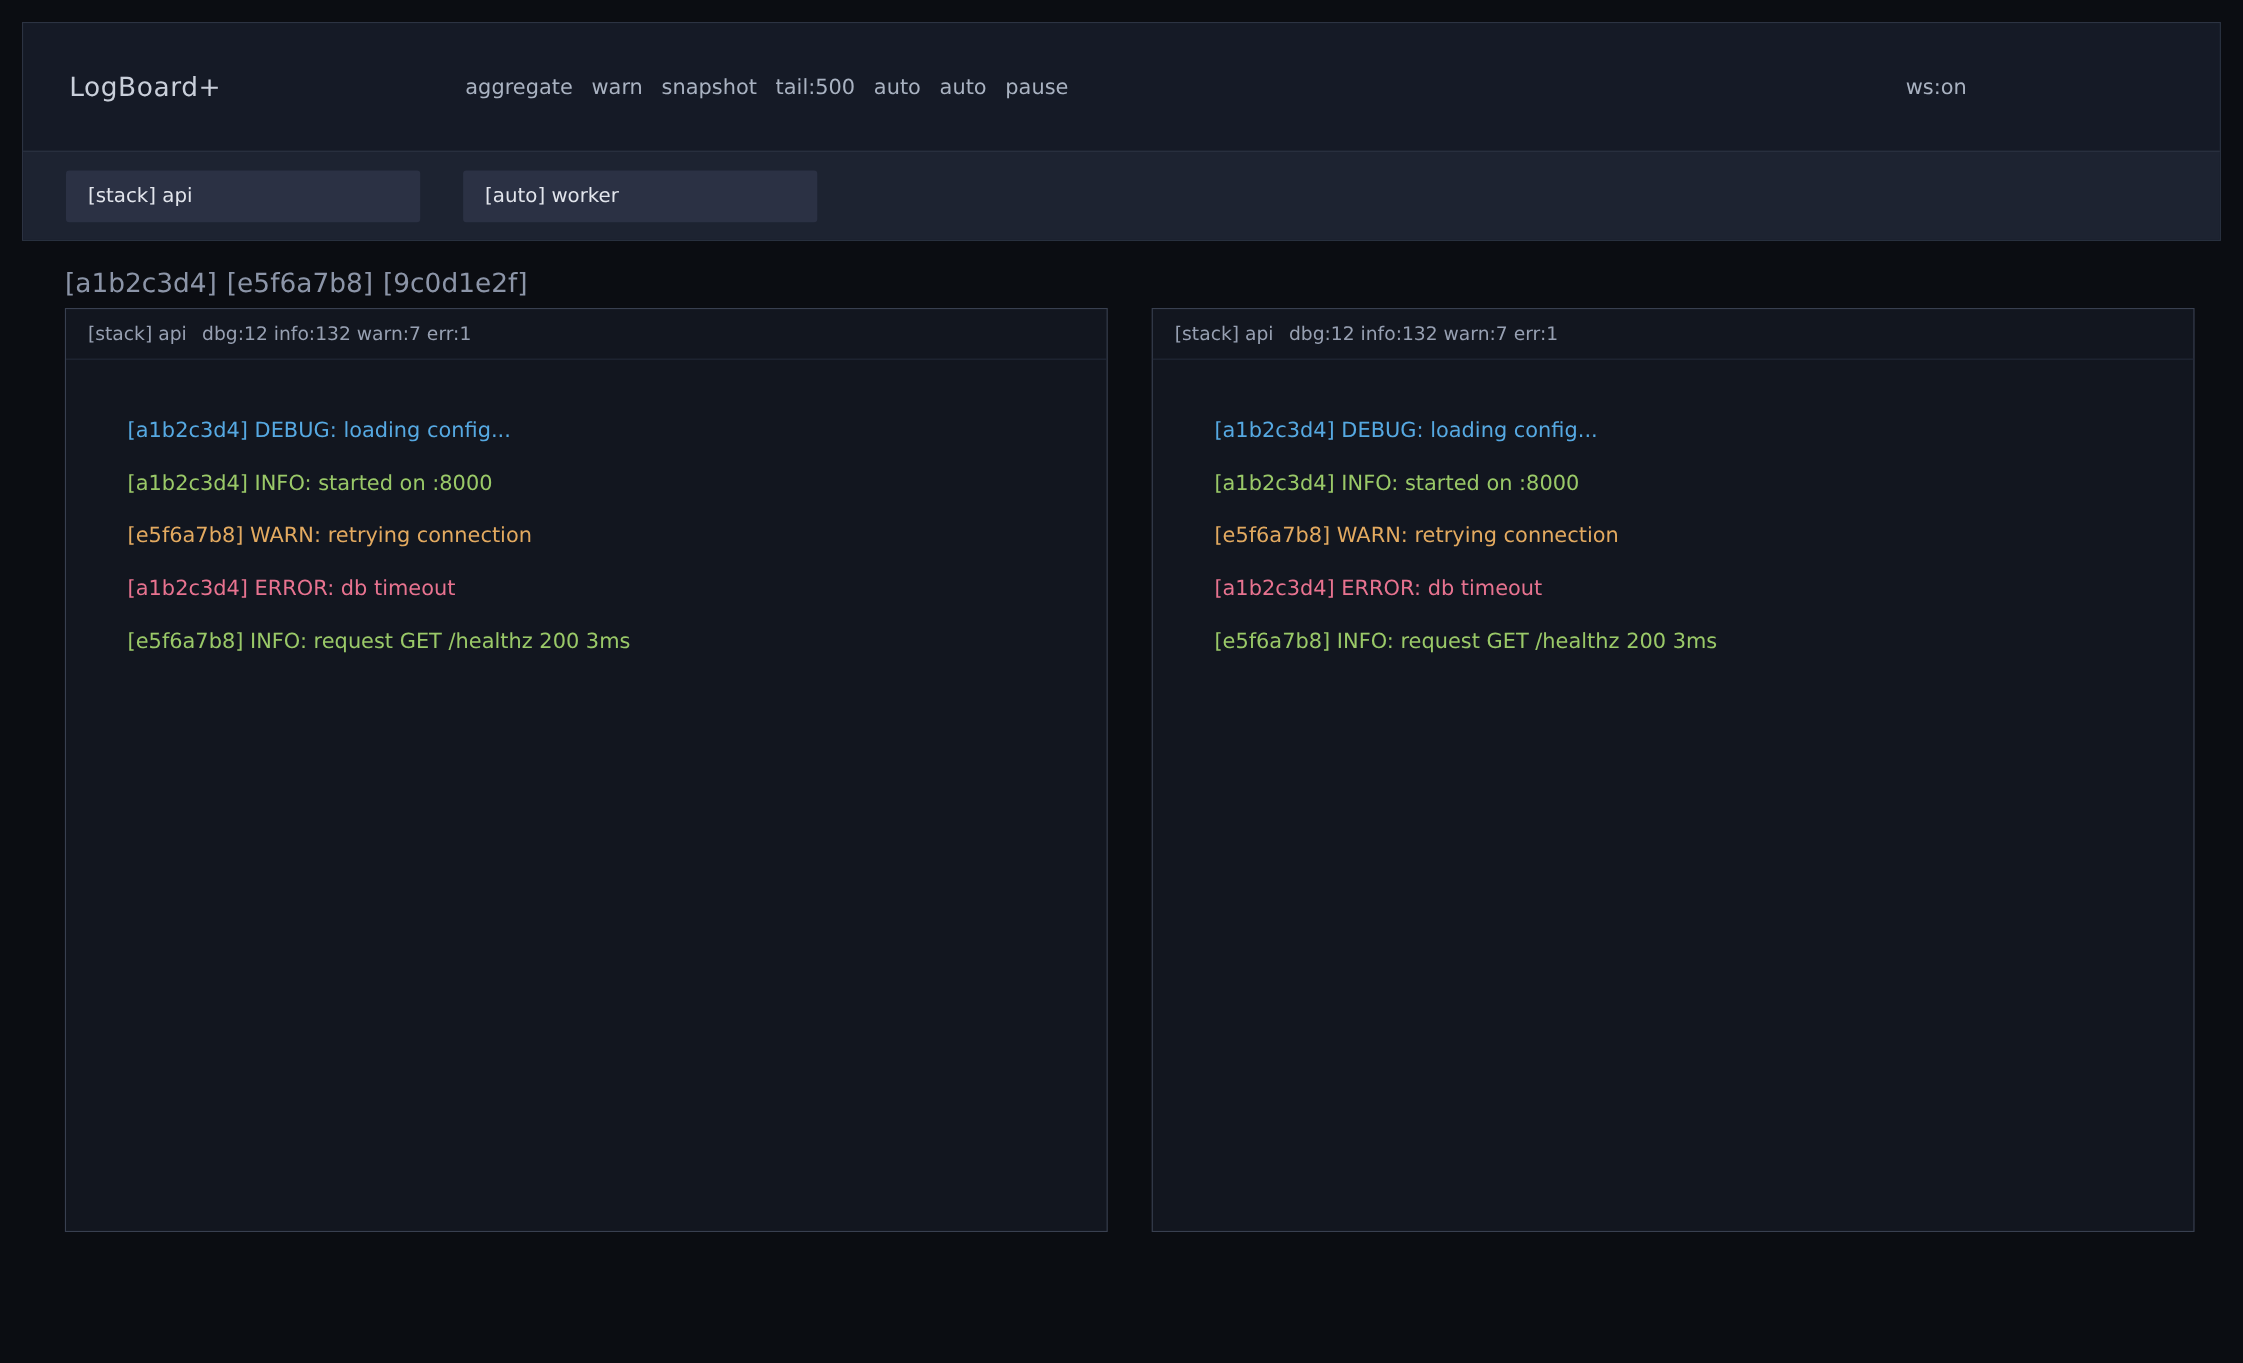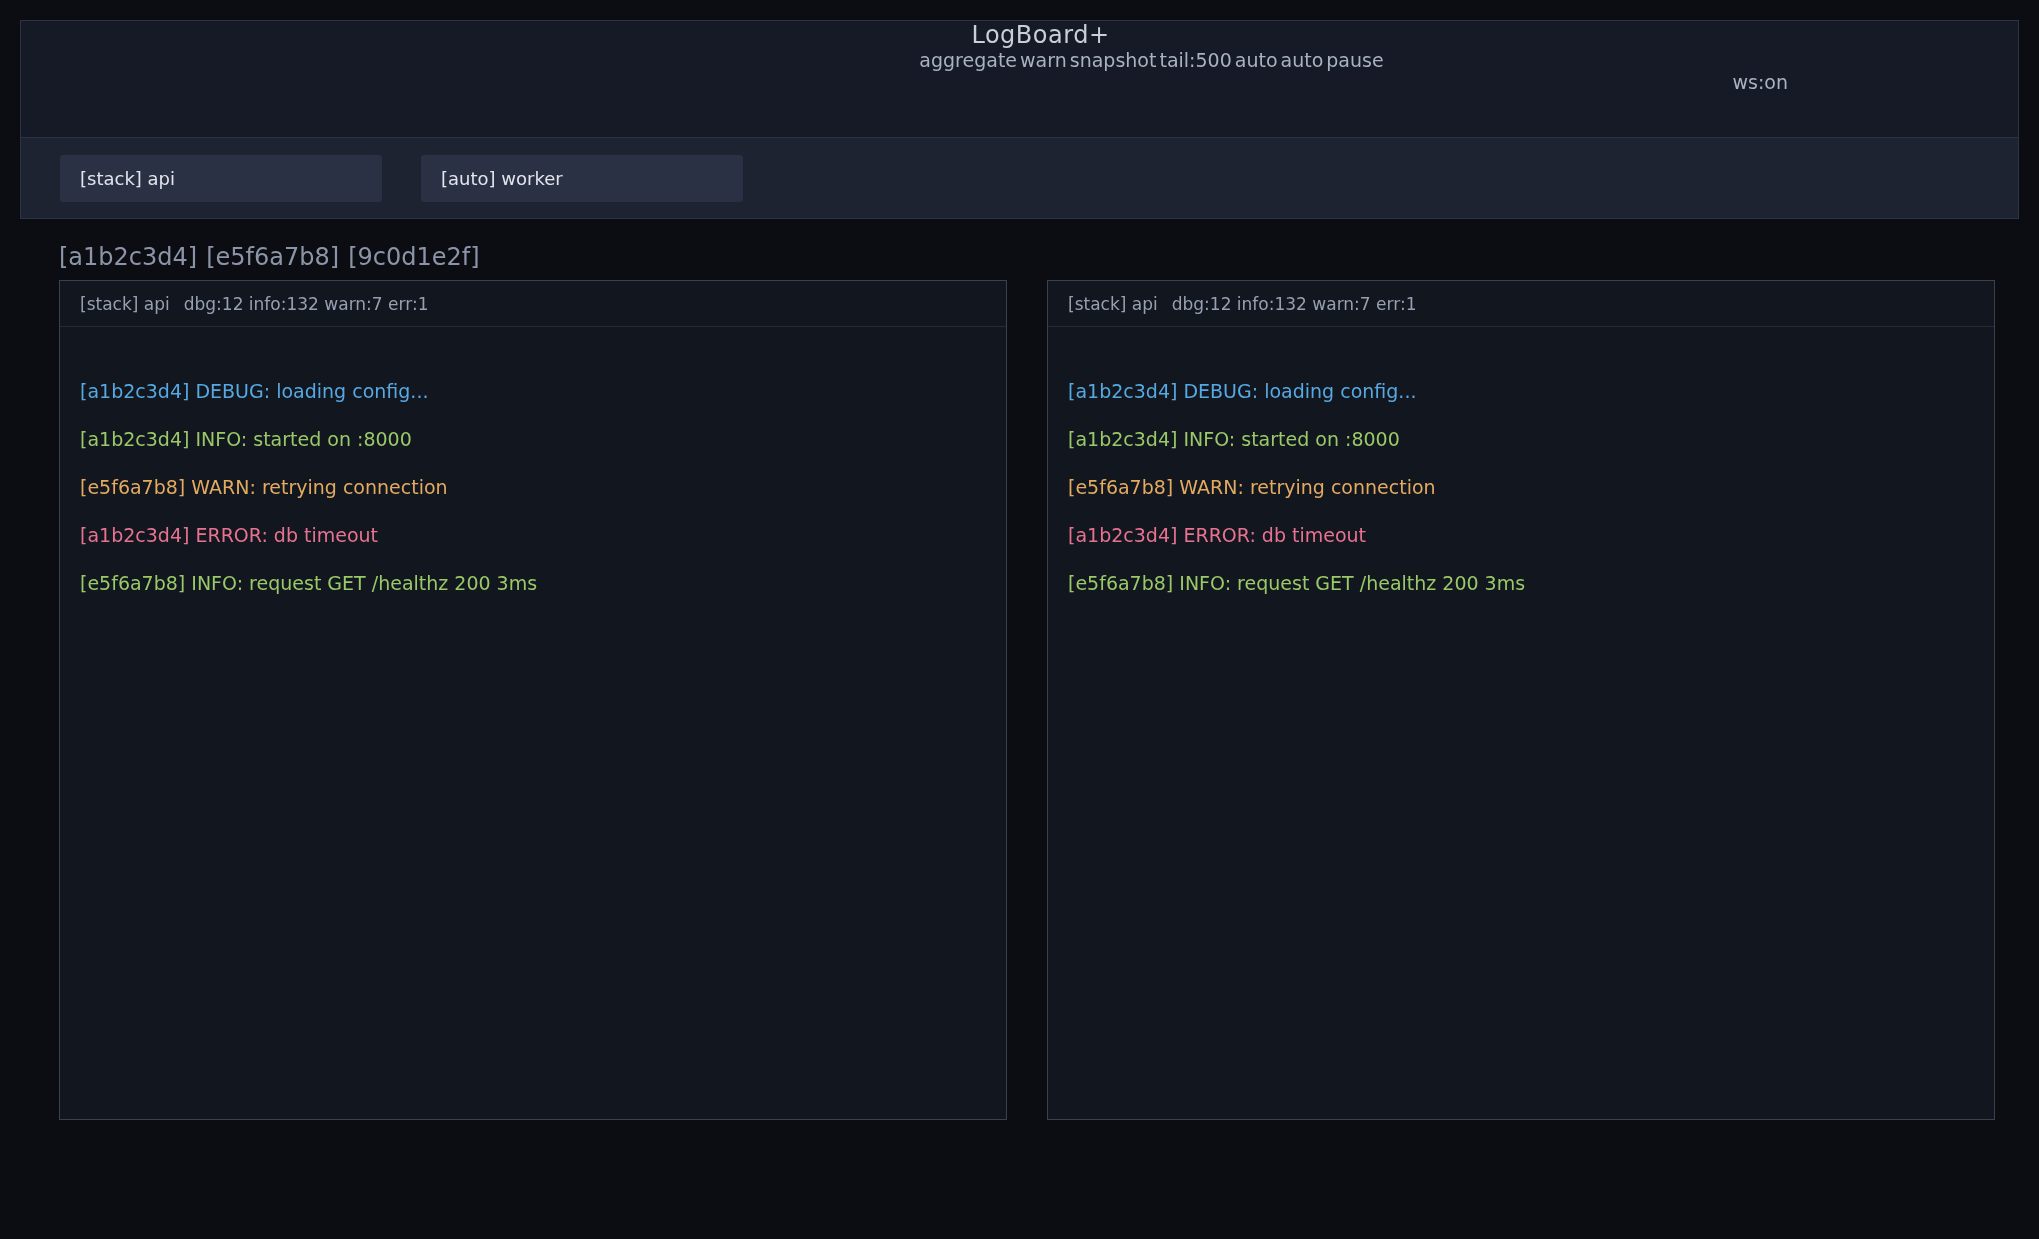--- a/index.html
+++ b/index.html
@@ -9,24 +9,24 @@
     font-family:"DejaVu Sans", "Liberation Sans", sans-serif;
     position:relative;
   }
 
   
   .top-shell {
     position:absolute; left:20px; top:20px; width:1999px;
     border:1px solid #2c3342; background:#151a26;
   }
   .title-row {
-    height:116px; display:flex; align-items:center; padding-left:42px;flex-direction:column;
+    height:116px; display:flex; align-items:center; padding-left:42px;
   }
   .app-title { font-size:24px; color:#c9cfda; letter-spacing:.5px; }
-  .toolbar { margin-left:222px; display:flex; gap:3px; }
+  .toolbar { margin-left:222px; display:flex; gap:17px; }
   .toolbar-item { font-size:19px; color:#a9b2c1; cursor:pointer; }
   .ws-status { margin-left:auto; margin-right:230px; font-size:19px; color:#a9b2c1; }
 
   .tab-row {
     height:81px; background:#1d2331; border-top:1px solid #2c3342;
     display:flex; align-items:center; gap:39px; padding:0 39px;
   }
   .stack-tab {
     width:322px; height:47px; background:#2b3144; border-radius:3px;
     display:flex; align-items:center; padding:0 20px;
@@ -46,21 +46,21 @@
     background:#12161f; border:1px solid #394050;
   }
   .panel-header {
     height:46px; border-bottom:1px solid #232a38;
     display:flex; align-items:center; gap:14px;
     padding:0 20px; font-size:17px; color:#97a0b2;
   }
   .panel-body {
     height:calc(100% - 47px); padding:40px 20px; overflow:auto;
   }
-  .log-line { font-size:19px; line-height:48px; white-space:pre; }
+  .log-line { font-size:19px; line-height:48px; white-space:pre;margin-left:36px; }
   .log-line[data-level="debug"] { color:var(--accent-debug, #56a9e2); }
   .log-line[data-level="info"]  { color:var(--accent-info,  #9ac968); }
   .log-line[data-level="warn"]  { color:var(--accent-warn,  #e3aa60); }
   .log-line[data-level="error"] { color:var(--accent-error, #e87390); }
 </style>
 </head>
 <body>
 
 <div class="top-shell">
   <div class="title-row">

